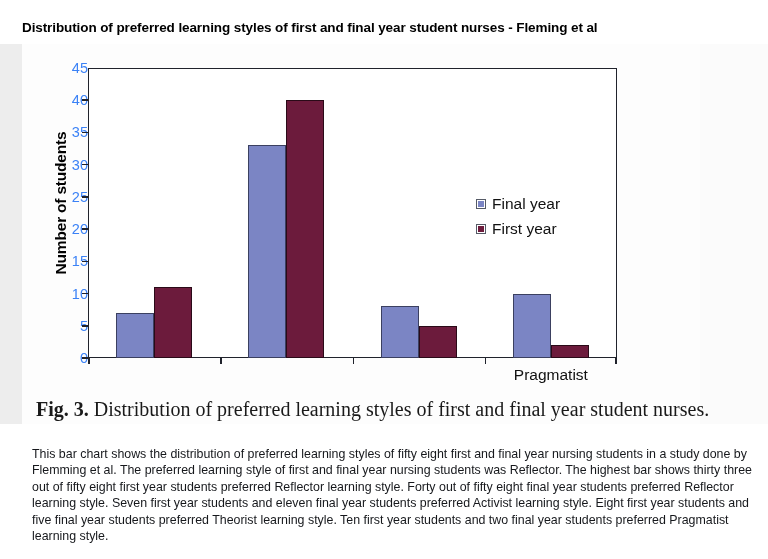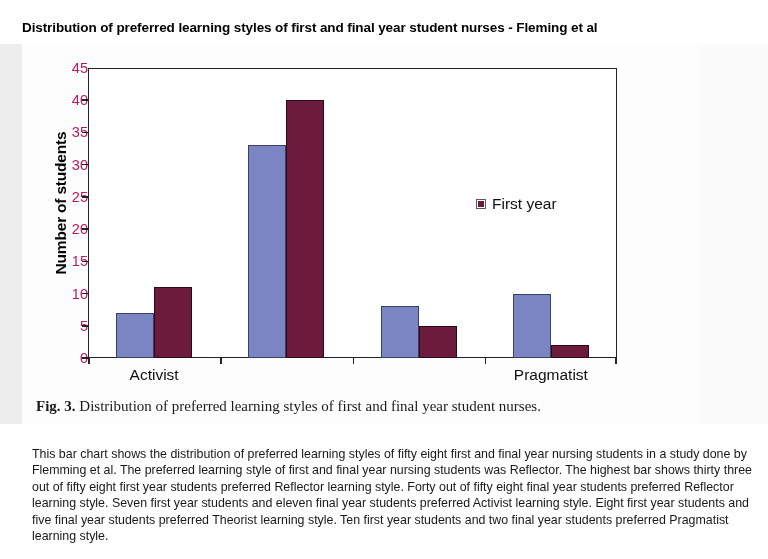--- a/index.html
+++ b/index.html
@@ -90,21 +90,21 @@
 
   
   .y-tick-label {
     position: absolute;
     right: 0px;
     width: 34px;
     text-align: right;
     font-size: 14.5px;
     line-height: 14.5px;
     margin-top: -7px;
-    color: #be185d;
+    color: #3b82f6;
   }
   .y-tick-mark {
     position: absolute;
     left: 0px;
     width: 6px;
     height: 1.6px;
     background: #20232c;
   }
   #y-axis-ticks {
     position: absolute;
@@ -185,21 +185,21 @@
     white-space: nowrap;
   }
 
   
   #figure-caption {
     position: absolute;
     left: 36px;
     top: 398px;
     width: 700px;
     font-family: "Liberation Serif", serif;
-    font-size: 15px;
+    font-size: 20px;
     color: #1a1a1a;
     white-space: nowrap;
   }
   #figure-caption .fig-no {
     font-weight: bold;
   }
 
   
   #description {
     position: absolute;
@@ -260,25 +260,28 @@
         <div class="bar final" title="Pragmatist / Final year: 10" style="left: 424.875px; width: 38px; height: 64.4444px;"></div>
         <div class="bar first" title="Pragmatist / First year: 2" style="left: 462.875px; width: 38px; height: 12.8889px;"></div>
       </div>
 
     <div id="x-axis">
         <div class="x-tick-mark" style="left: 0px;"></div>
         <div class="x-tick-mark" style="left: 132.25px;"></div>
         <div class="x-tick-mark" style="left: 264.5px;"></div>
         <div class="x-tick-mark" style="left: 396.75px;"></div>
         <div class="x-tick-mark" style="left: 527.4px;"></div>
-        <div class="x-tick-label" style="left: -3.875px;">Activist</div>
         <div class="x-tick-label" style="left: 392.875px; text-align: center;">Pragmatist</div>
       </div>
 
     <div id="legend">
+        <div class="legend-row">
+          <span class="legend-swatch final"></span>
+          <span class="legend-label">Final year</span>
+        </div>
         <div class="legend-row">
           <span class="legend-swatch first"></span>
           <span class="legend-label">First year</span>
         </div>
       </div>
 
   </div>
 </div>
 
 <div id="figure-caption">

